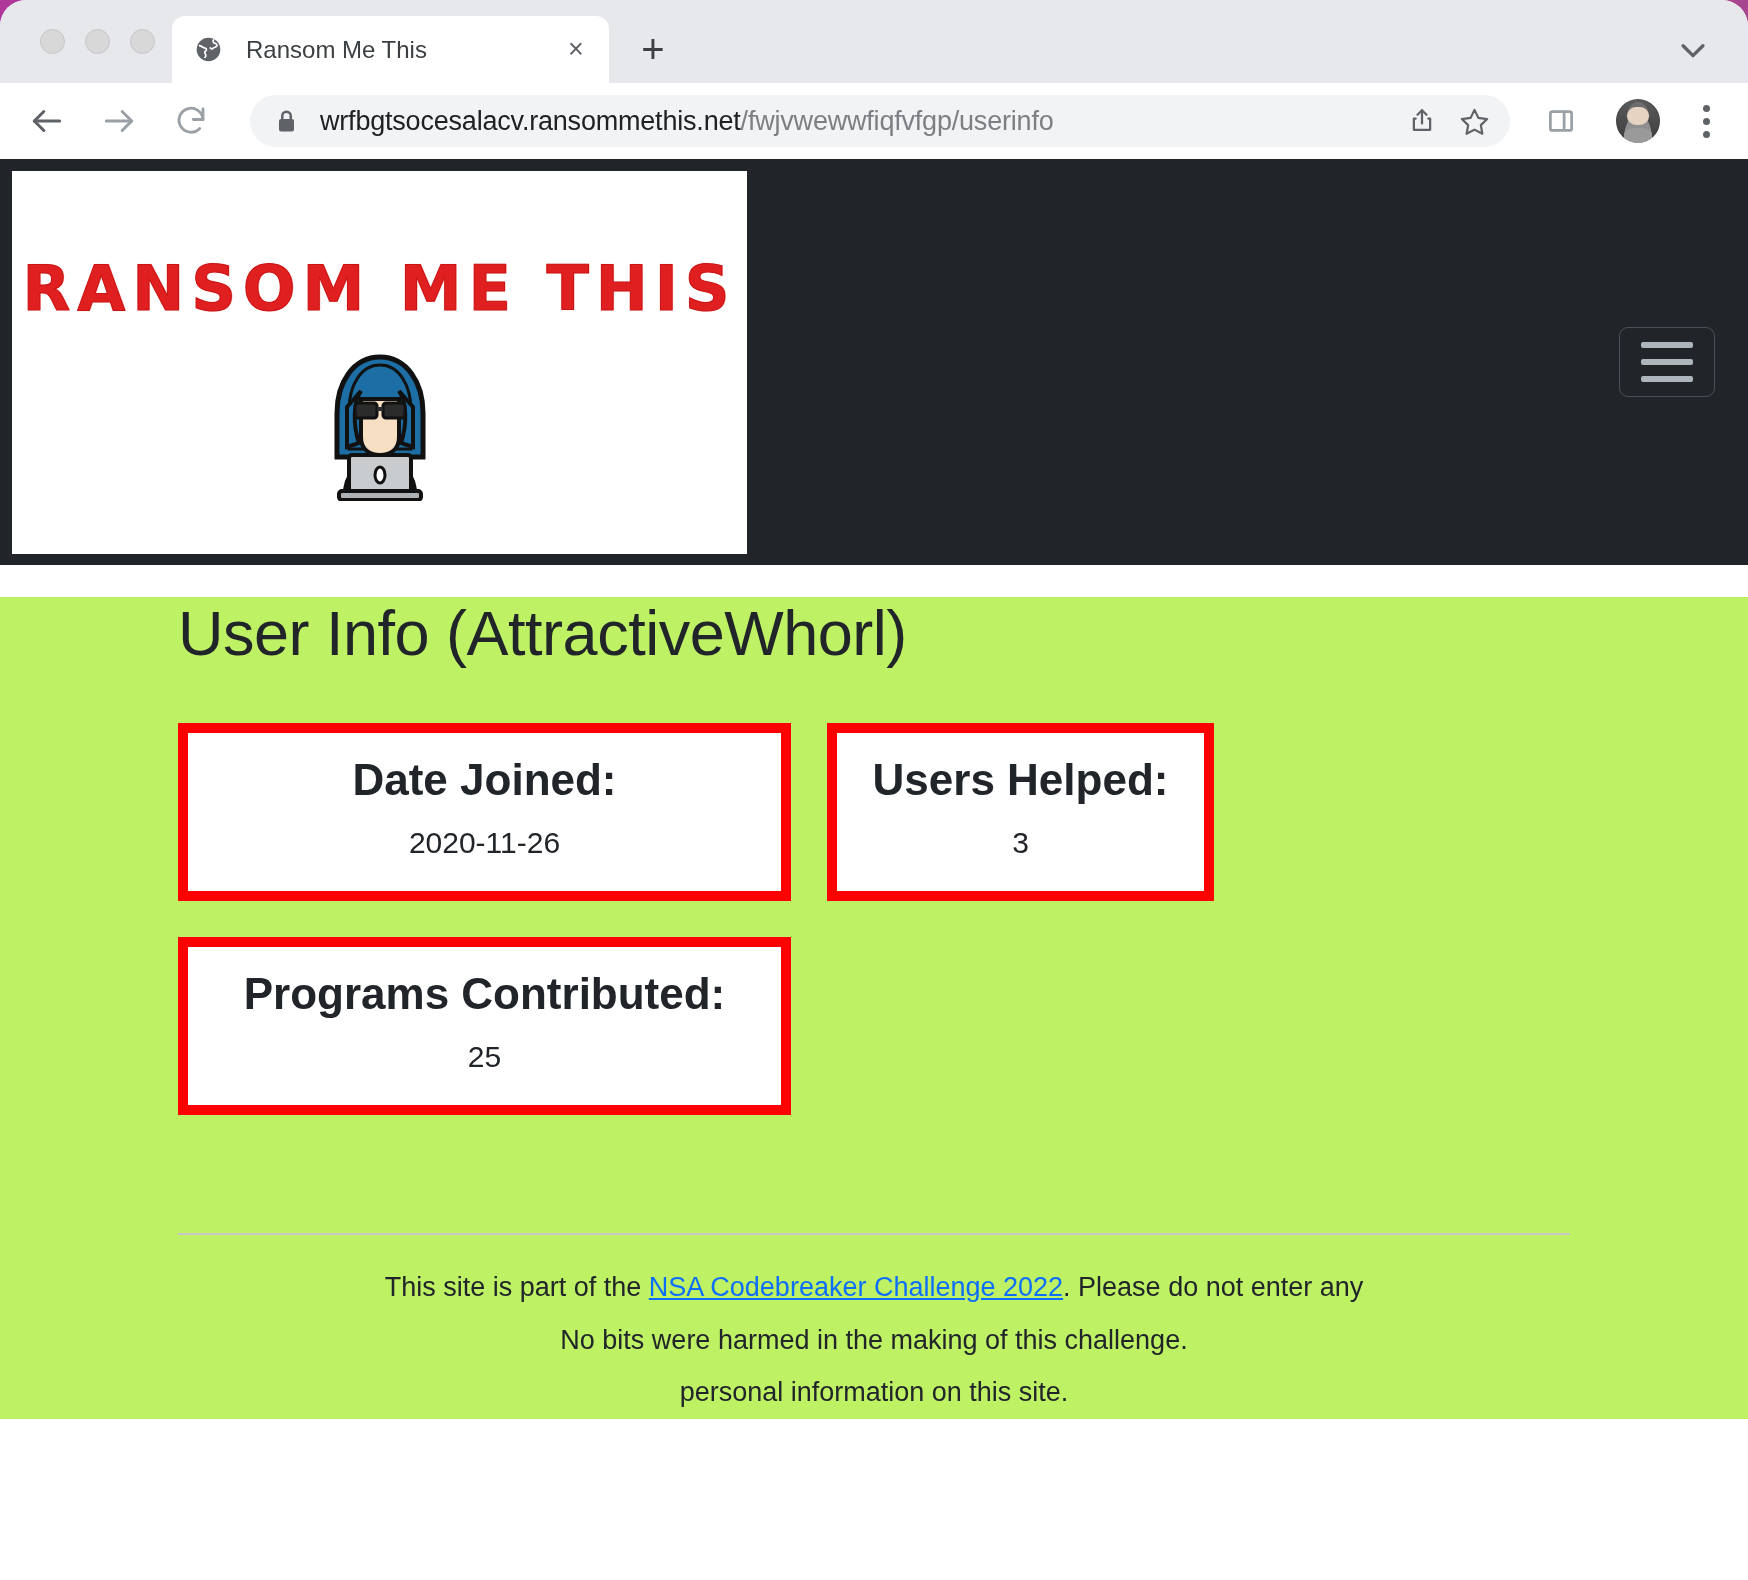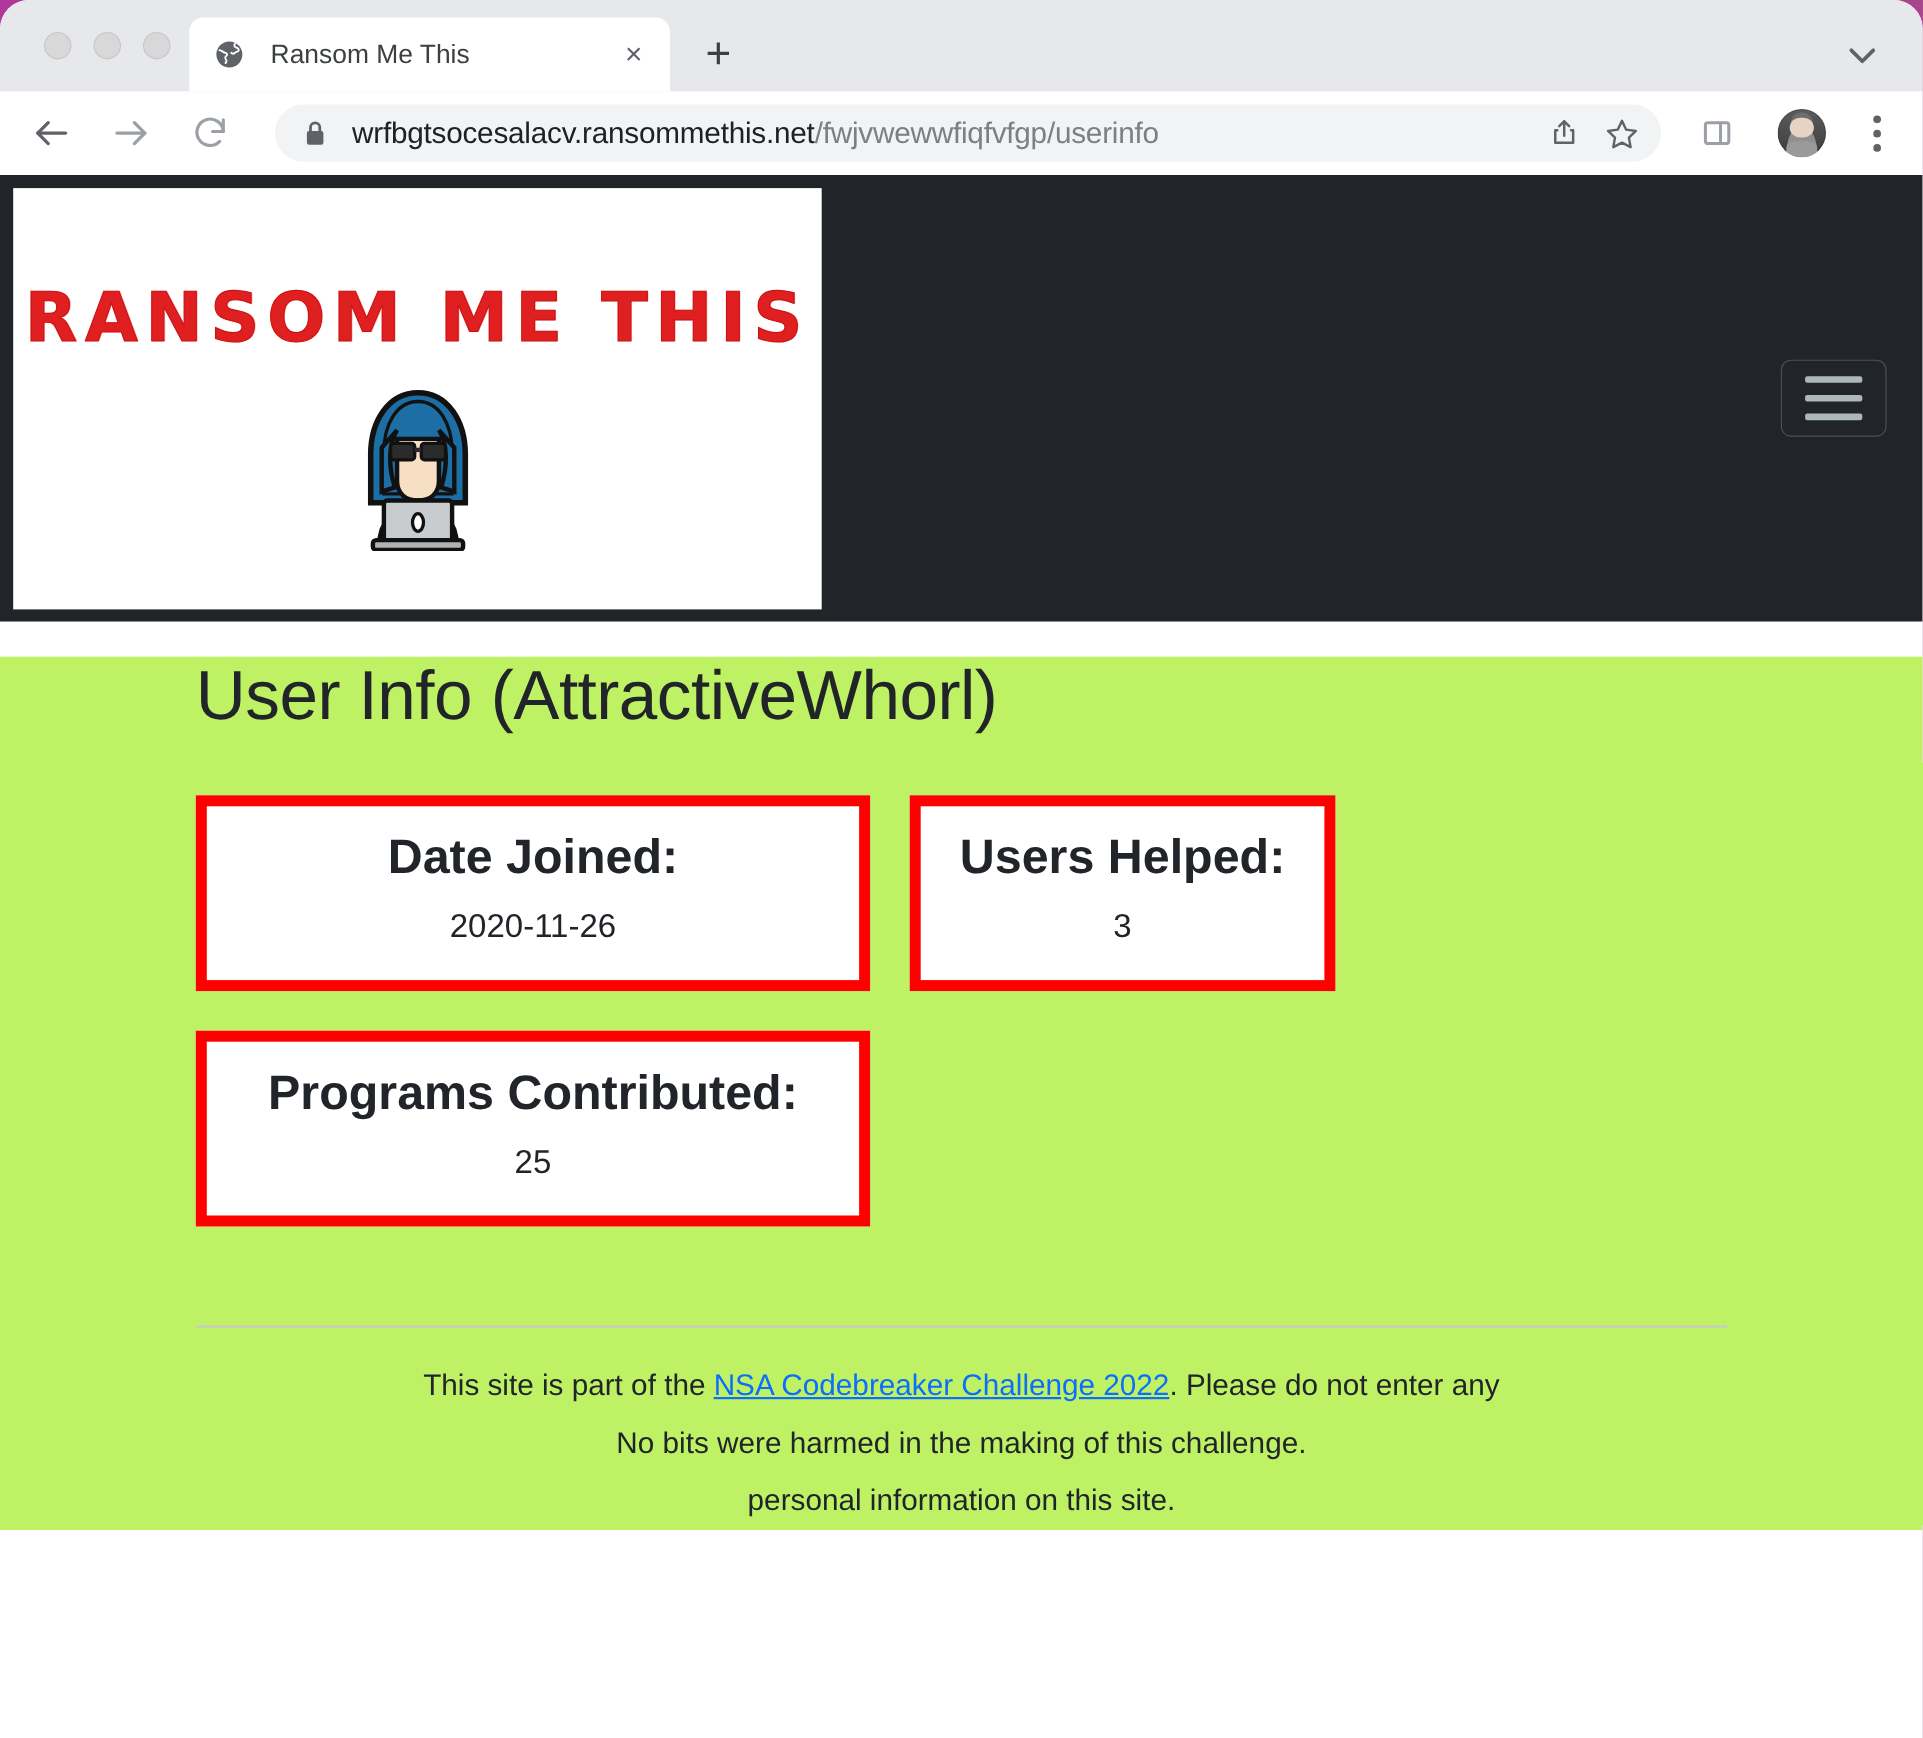--- a/index.html
+++ b/index.html
@@ -304,21 +304,21 @@
   }
   .stat-value {
     margin-top: 20px;
     font-size: 30px;
     font-weight: 400;
     color: #212529;
     text-align: center;
   }
 
   .footer-wrap {
-    margin-top: 90px;
+    margin-top: 118px;
     padding: 0 178px;
   }
   .footer-hr {
     border: 0;
     border-top: 2px solid #c8c8c8;
     margin: 0;
   }
   .footer-text {
     text-align: center;
     font-size: 27px;

